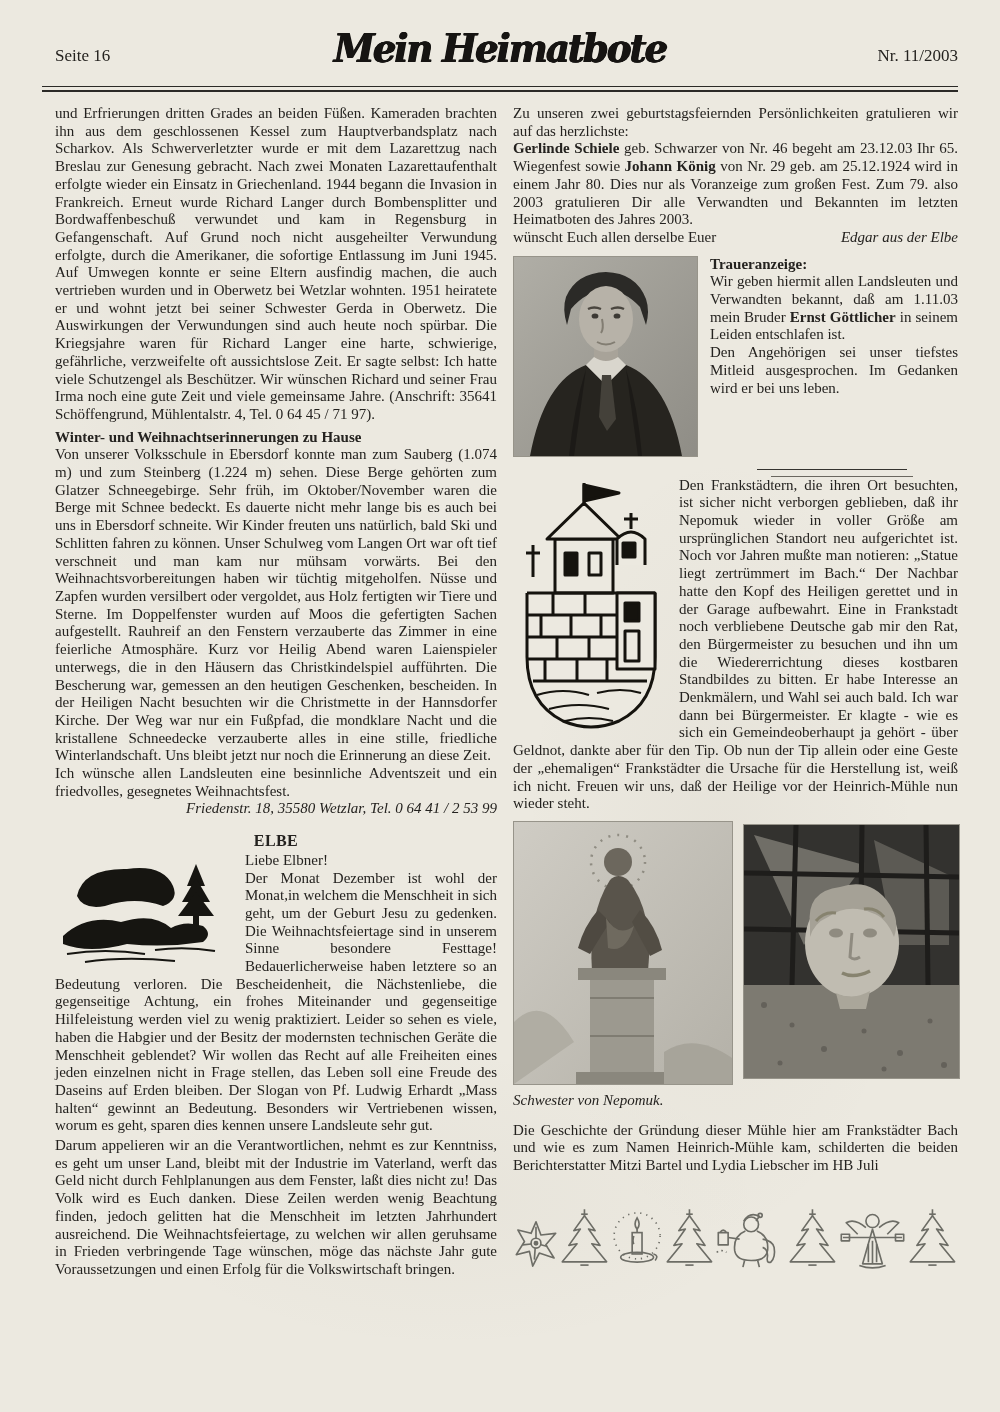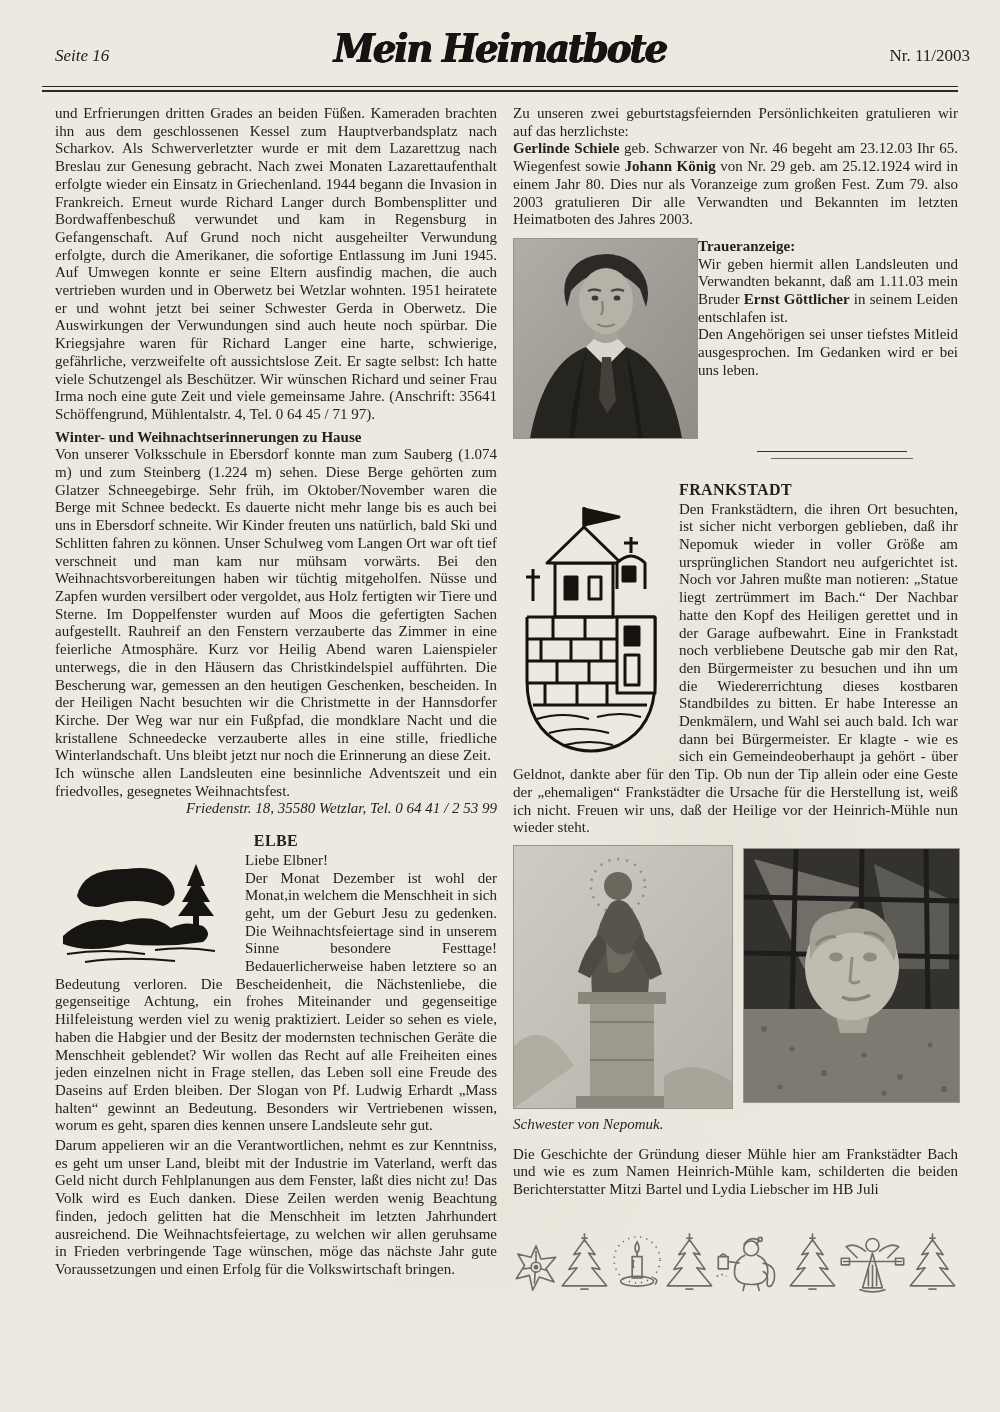--- a/index.html
+++ b/index.html
@@ -9,22 +9,22 @@
     background-image:
       radial-gradient(closest-side at 18% 28%, rgba(120,110,90,.045), transparent 70%),
       radial-gradient(closest-side at 72% 60%, rgba(120,110,90,.05), transparent 70%),
       radial-gradient(closest-side at 45% 85%, rgba(120,110,90,.04), transparent 70%);
     font-family:"Liberation Serif","DejaVu Serif",serif;
     color:#24221f;
   }
   .page{position:relative;width:1000px;height:1412px;overflow:hidden;}
   
   .header{position:relative;height:92px;}
-  .page-label{position:absolute;left:55px;top:46px;font-size:17px;font-style:italic;}
-  .issue-label{position:absolute;right:30px;top:46px;font-size:17px;}
+  .page-label{position:absolute;left:55px;top:46px;font-size:17px;}
+  .issue-label{position:absolute;right:42px;top:46px;font-size:17px;}
   .masthead{
     position:absolute;left:0;right:0;top:26px;text-align:center;
     font-family:"DejaVu Serif",serif;font-weight:700;font-style:italic;
     font-size:37px;letter-spacing:-2px;color:#161412;
     text-shadow:.6px 0 #161412,-.6px 0 #161412,0 .4px #161412;
     transform:scaleY(1.04);
   }
   .header-rule{position:absolute;left:42px;right:42px;top:86px;height:3px;
     border-top:1.5px solid #2b2a27;border-bottom:2.5px solid #2b2a27;}
   
@@ -37,21 +37,21 @@
   .sec-title{font-weight:700;margin-top:5px;}
   .center-title{font-weight:700;text-align:center;font-size:16px;letter-spacing:.4px;margin-top:14px;margin-bottom:2px;}
   .lineflex{display:flex;justify-content:space-between;}
   .right-align{text-align:right;}
   
   figure{margin:0;padding:0;}
   .float-left{float:left;}
   .elbe-art{width:178px;height:112px;margin:4px 12px 2px 0;}
   .crest-art{width:152px;height:250px;margin:4px 14px 2px 0;}
   .photo{border:1px solid #97948a;background:#b5b2a9;display:block;}
-  .obit-row{display:flex;gap:2px;margin-top:9px;}
+  .obit-row{display:flex;gap:14px;margin-top:9px;}
   .obit-photo{width:183px;height:199px;flex:none;}
   .obit-text{flex:1;}
   .obit-sep1{width:150px;border-top:1.6px solid #35332f;margin:14px 0 0 244px;}
   .obit-sep2{width:142px;border-top:1.6px solid #6a675f;margin:6px 0 0 258px;}
   .photos-row{display:flex;gap:10px;clear:both;margin-top:8px;align-items:flex-start;}
   .statue-photo{width:218px;height:262px;}
   .head-photo{width:215px;height:253px;margin-top:3px;}
   .caption{font-style:italic;margin-top:7px;text-align:left;}
   .muehle{margin-top:12px;}
   .xmas-border{display:flex;justify-content:space-between;align-items:flex-end;margin-top:18px;height:82px;}
@@ -94,20 +94,24 @@
         </figure>
         <p>Liebe Elbner!</p>
         <p>Der Monat Dezember ist wohl der Monat,in welchem die Menschheit in sich geht, um der Geburt Jesu zu gedenken. Die Weihnachtsfeiertage sind in unserem Sinne besondere Festtage! Bedauerlicherweise haben letztere so an Bedeutung verloren. Die Bescheidenheit, die Nächstenliebe, die gegenseitige Achtung, ein frohes Miteinander und gegenseitige Hilfeleistung werden viel zu wenig praktiziert. Leider so sehen es viele, haben die Habgier und der Besitz der modernsten technischen Geräte die Menschheit geblendet? Wir wollen das Recht auf alle Freiheiten eines jeden einzelnen nicht in Frage stellen, das Leben soll eine Freude des Daseins auf Erden bleiben. Der Slogan von Pf. Ludwig Erhardt „Mass halten“ gewinnt an Bedeutung. Besonders wir Vertriebenen wissen, worum es geht, sparen dies kennen unsere Landsleute sehr gut.</p>
         <p style="margin-top:2px">Darum appelieren wir an die Verantwortlichen, nehmt es zur Kenntniss, es geht um unser Land, bleibt mit der Industrie im Vaterland, werft das Geld nicht durch Fehlplanungen aus dem Fenster, laßt dies nicht zu! Das Volk wird es Euch danken. Diese Zeilen werden wenig Beachtung finden, jedoch gelitten hat die Menschheit im letzten Jahrhundert ausreichend. Die Weihnachtsfeiertage, zu welchen wir allen geruhsame in Frieden verbringende Tage wünschen, möge das nächste Jahr gute Voraussetzungen und einen Erfolg für die Volkswirtschaft bringen.</p>
       </div>
     </div>
 
     <div class="col">
       <p>Zu unseren zwei geburtstagsfeiernden Persönlichkeiten gratulieren wir auf das herzlichste:</p>
       <p><span class="b">Gerlinde Schiele</span><span> geb. Schwarzer von Nr. 46 begeht am 23.12.03 Ihr 65. Wiegenfest sowie </span><span class="b">Johann König</span><span> von Nr. 29 geb. am 25.12.1924 wird in einem Jahr 80. Dies nur als Voranzeige zum großen Fest. Zum 79. also 2003 gratulieren Dir alle Verwandten und Bekannten im letzten Heimatboten des Jahres 2003.</span></p>
+      <div class="lineflex">
+        <span>wünscht Euch allen derselbe Euer</span>
+        <span class="i">Edgar aus der Elbe</span>
+      </div>
 
       <div class="obit-row">
         <figure class="obit-photo">
           <svg class="photo" width="183" height="199" viewBox="0 0 183 199">
             <defs>
               <linearGradient id="pbg" x1="0" y1="0" x2="1" y2="1">
                 <stop offset="0" stop-color="#b0aea6"></stop>
                   <stop offset="1" stop-color="#8f8d86"></stop>
               </linearGradient>
             </defs>
@@ -127,21 +131,20 @@
         </figure>
         <div class="obit-text">
           <span class="b">Traueranzeige:</span>
           <p><span>Wir geben hiermit allen Landsleuten und Verwandten bekannt, daß am 1.11.03 mein Bruder </span><span class="b">Ernst Göttlicher</span><span> in seinem Leiden entschlafen ist.</span></p>
           <p>Den Angehörigen sei unser tiefstes Mitleid ausgesprochen. Im Gedanken wird er bei uns leben.</p>
         </div>
       </div>
       <div class="obit-sep1"></div>
       <div class="obit-sep2"></div>
 
-      <div class="center-title" style="margin-top:22px">FRANKSTADT</div>
       <div>
         <figure class="float-left crest-art">
           <svg width="152" height="250" viewBox="0 0 152 250">
             <g stroke="#15130e" stroke-width="3" fill="none" stroke-linejoin="round">
               <path d="M14 112 L14 176 Q14 222 50 240 Q78 252 106 240 Q142 222 142 176 L142 112" fill="#ece9e0"></path>
               <rect x="42" y="58" width="58" height="54" fill="#ece9e0"></rect>
               <path d="M34 58 L71 22 L108 58 Z" fill="#ece9e0"></path>
               <line x1="71" y1="22" x2="71" y2="2"></line>
               <path d="M71 4 L106 12 L71 20 Z" fill="#15130e"></path>
               <path d="M104 84 L104 58 Q118 44 132 58 L132 84" fill="#ece9e0"></path>

